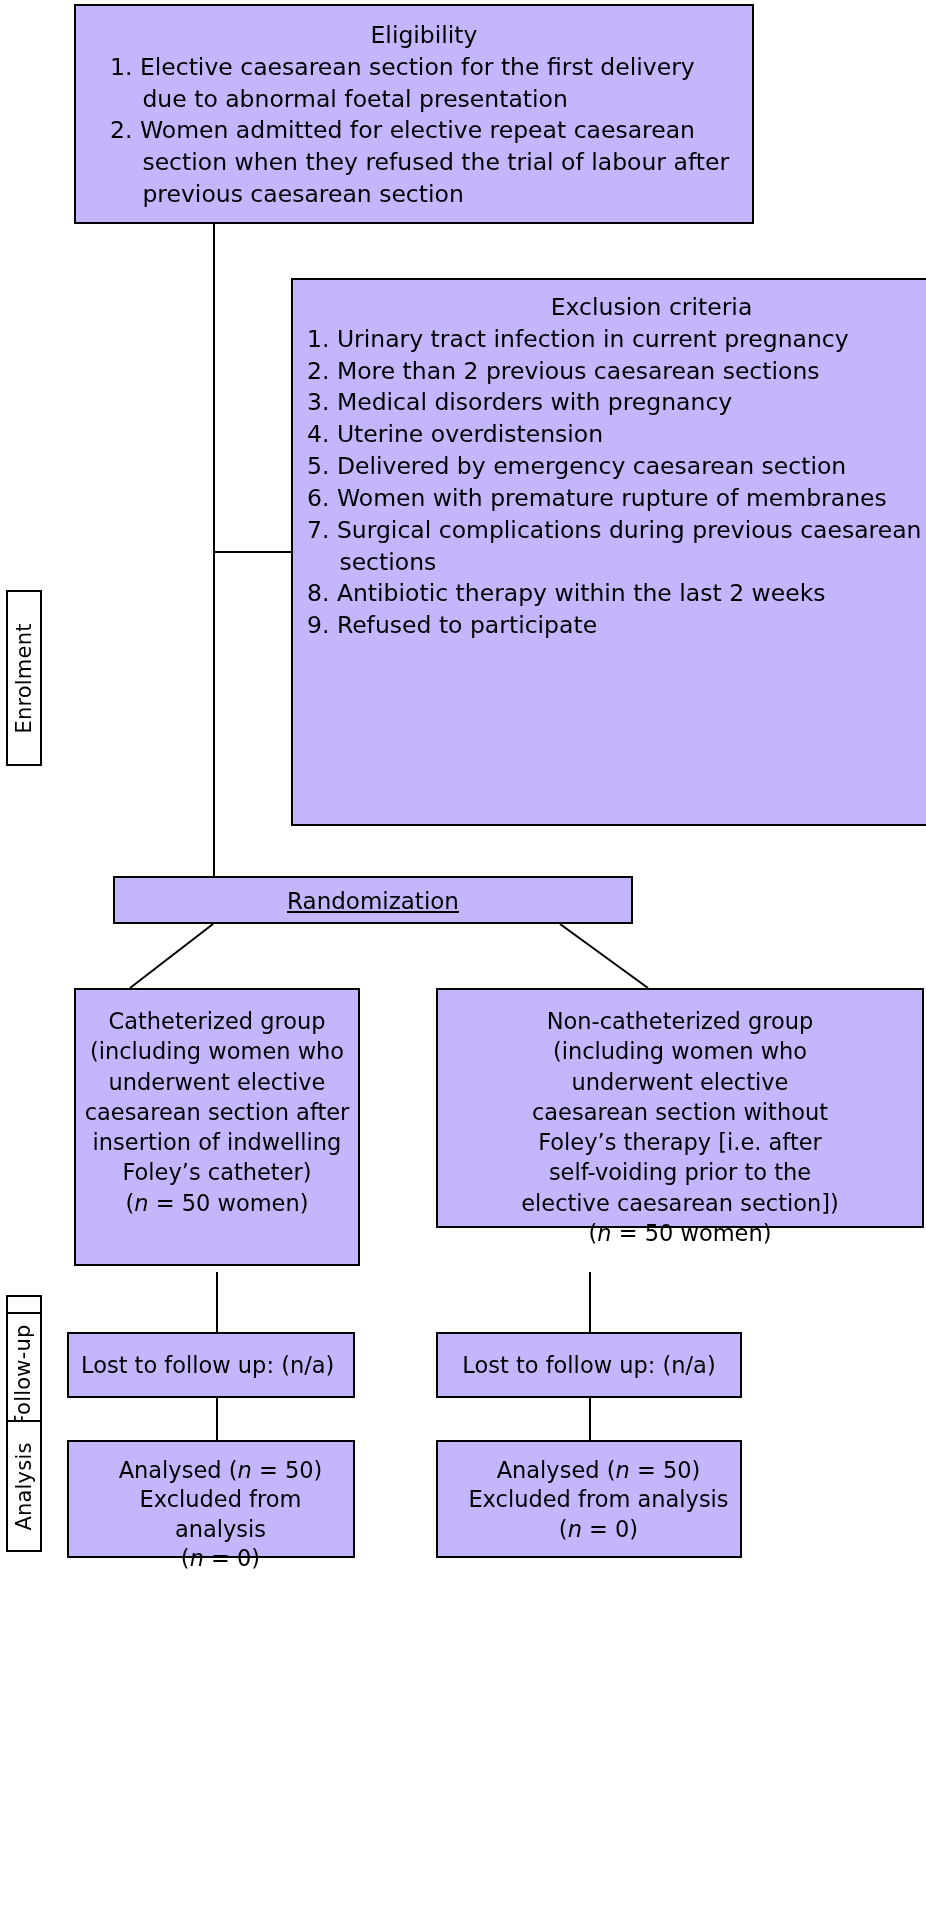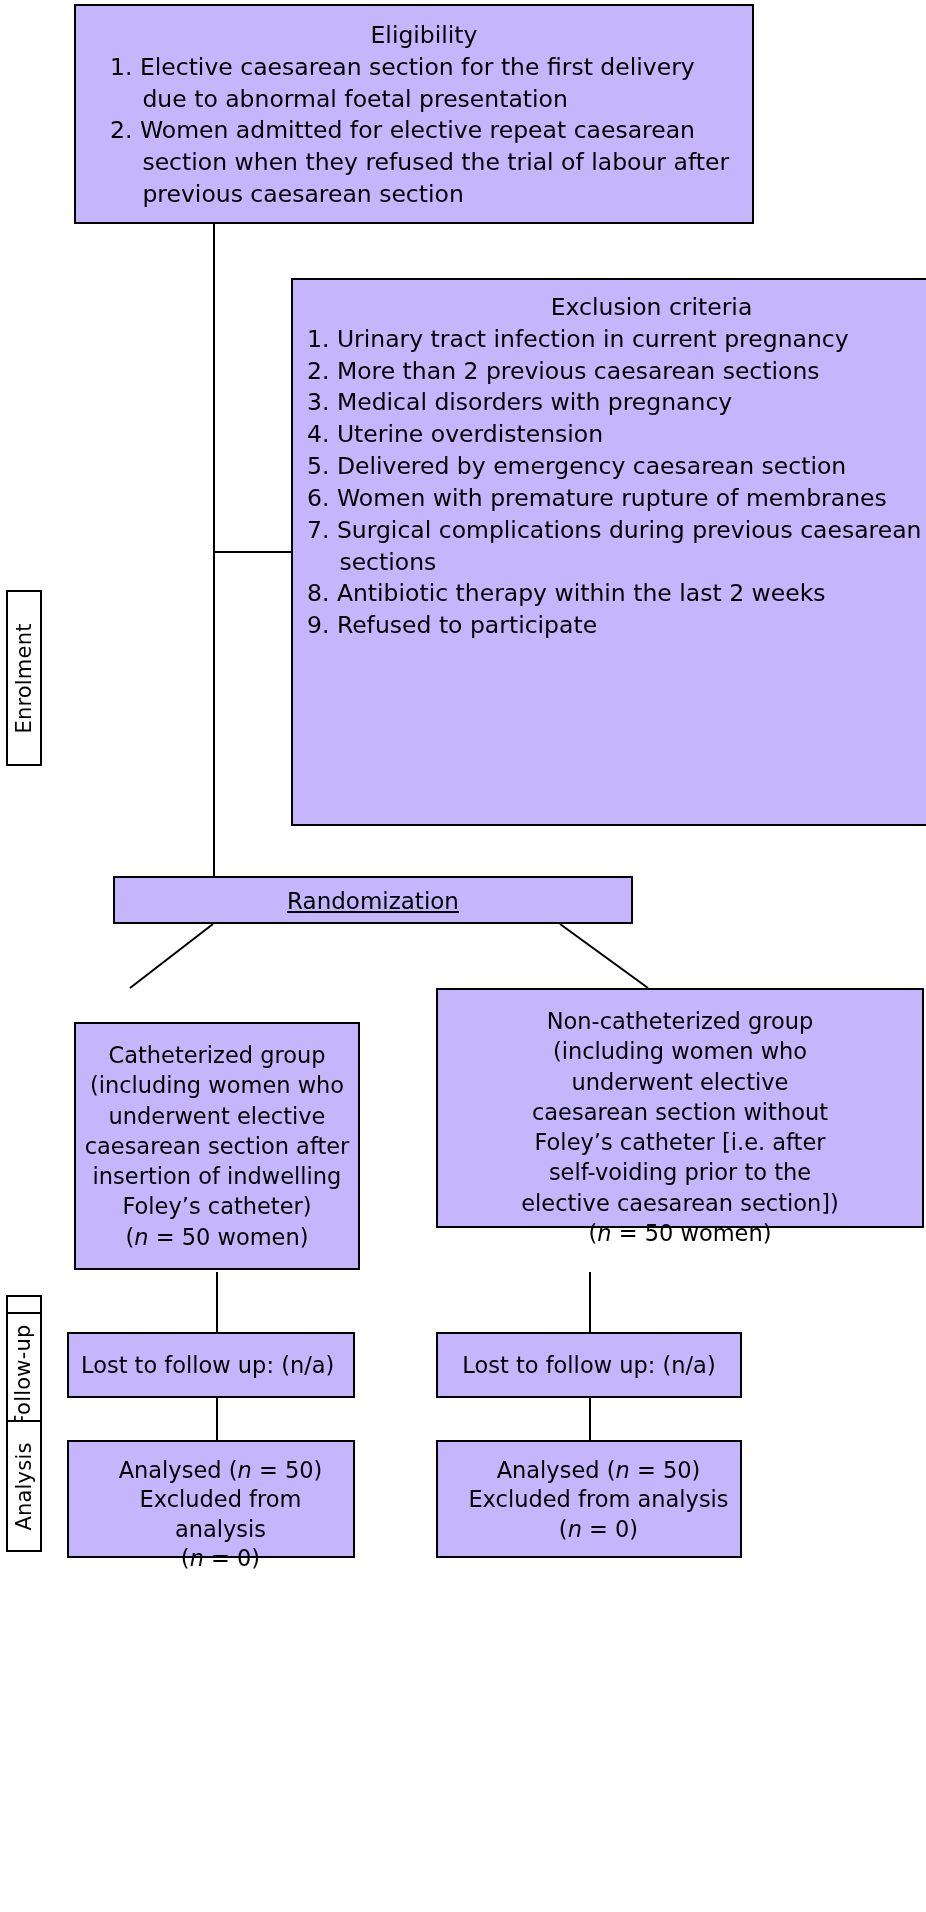--- a/index.html
+++ b/index.html
@@ -167,39 +167,39 @@
 
   <svg class="diag" style="left:0px; top:920px; width:926px; height:72px;">
     <line x1="213" y1="4" x2="130" y2="68" stroke="#000000" stroke-width="2"></line>
     <line x1="560" y1="4" x2="648" y2="68" stroke="#000000" stroke-width="2"></line>
   </svg>
 
   <div class="sidelabel" style="left:6px; top:1295px; width:36px; height:150px;">
     <span>Allocation</span>
   </div>
 
-  <div class="box" style="left:74px; top:988px; width:286px; height:248px;margin-top:34px;">
+  <div class="box" style="left:74px; top:988px; width:286px; height:278px;">
     <div class="inner t-alloc" style="top:16px;">
       <span>Catheterized group</span><br>
       <span>(including women who</span><br>
       <span>underwent elective</span><br>
       <span>caesarean section after</span><br>
       <span>insertion of indwelling</span><br>
       <span>Foley’s catheter)</span><br>
       <span><span>(</span><span class="ital">n</span><span> = 50 women)</span></span>
     </div>
   </div>
 
   <div class="box" style="left:436px; top:988px; width:488px; height:240px;">
     <div class="inner t-alloc" style="top:16px;">
       <span>Non-catheterized group</span><br>
       <span>(including women who</span><br>
       <span>underwent elective</span><br>
       <span>caesarean section without</span><br>
-      <span>Foley’s catheter [i.e. after</span><br>
+      <span>Foley’s therapy [i.e. after</span><br>
       <span>self-voiding prior to the</span><br>
       <span>elective caesarean section])</span><br>
       <span><span>(</span><span class="ital">n</span><span> = 50 women)</span></span>
     </div>
   </div>
 
   <div class="vline" style="left:216px; top:1272px; height:60px;"></div>
   <div class="vline" style="left:589px; top:1272px; height:60px;"></div>
 
   <div class="sidelabel" style="left:6px; top:1312px; width:36px; height:126px;">

